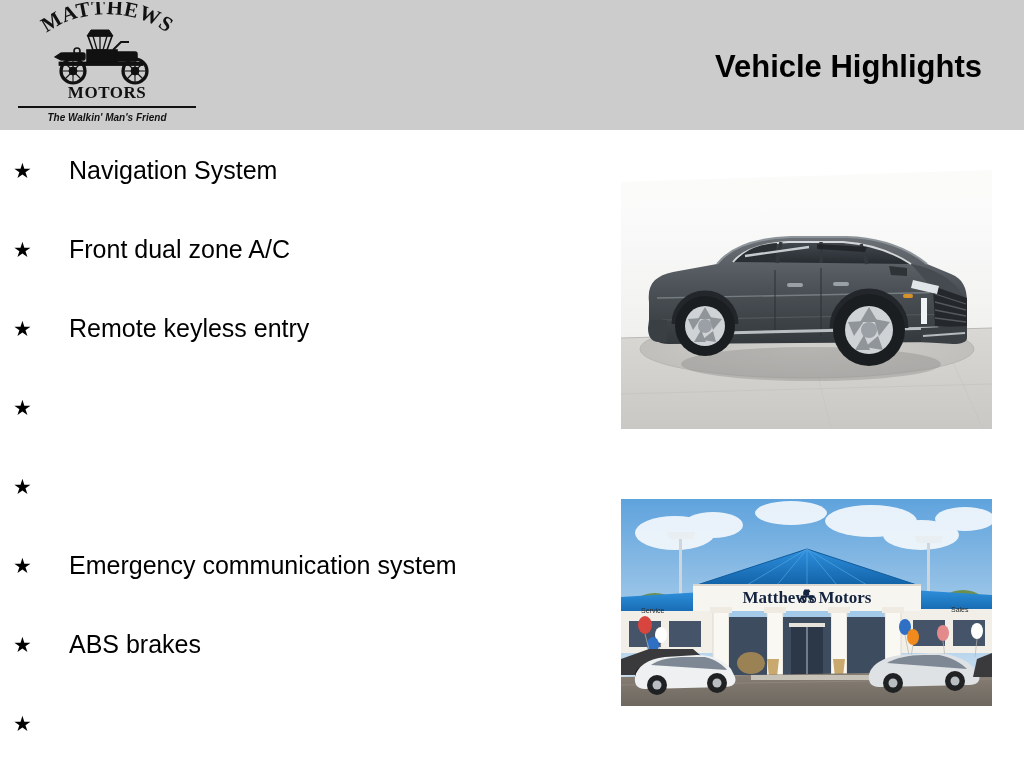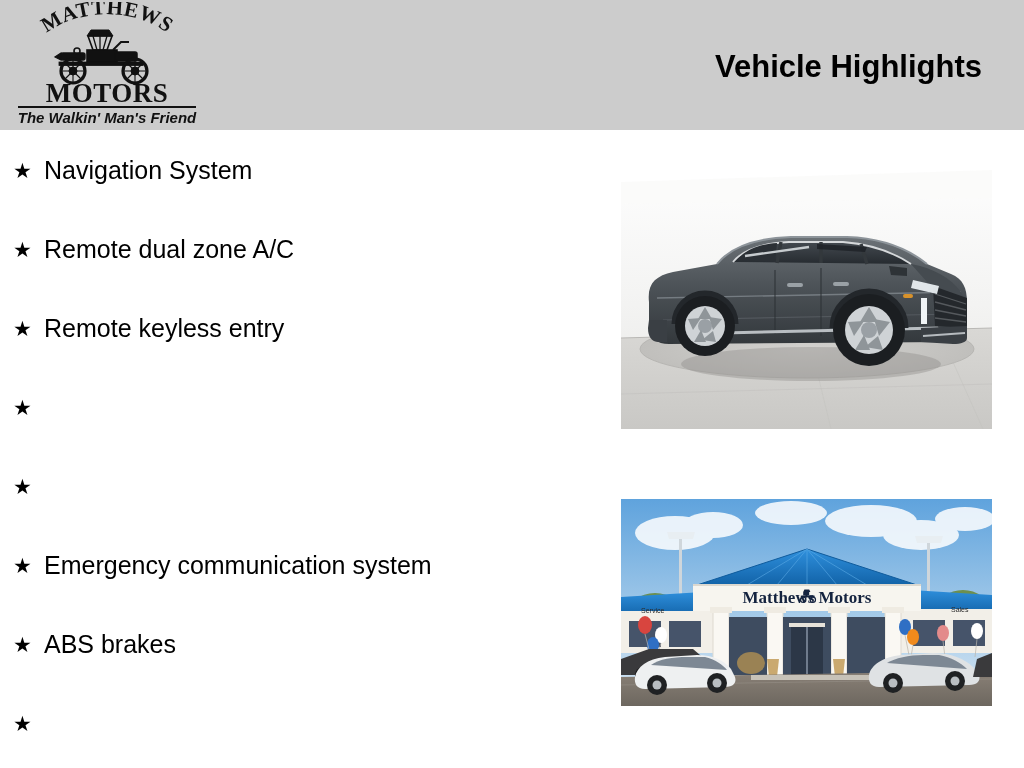--- a/index.html
+++ b/index.html
@@ -57,21 +57,21 @@
     height: 60px;
   }
   .logo-motors {
     position: absolute;
     left: 0;
     top: 80px;
     width: 186px;
     text-align: center;
     font-family: "Liberation Serif", serif;
     font-weight: 700;
-    font-size: 27px;
+    font-size: 17px;
     line-height: 22px;
     font-variant: small-caps;
     letter-spacing: 0.5px;
     color: #111111;
   }
   .logo-rule {
     position: absolute;
     left: 4px;
     top: 104px;
     width: 178px;
@@ -80,21 +80,21 @@
   }
   .logo-tagline {
     position: absolute;
     left: 0;
     top: 107px;
     width: 186px;
     text-align: center;
     font-family: "Liberation Sans", sans-serif;
     font-style: italic;
     font-weight: 700;
-    font-size: 15px;
+    font-size: 10px;
     line-height: 18px;
     color: #111111;
     white-space: nowrap;
   }
 
   
   .slide-title {
     position: absolute;
     right: 42px;
     top: 48px;
@@ -142,20 +142,21 @@
     font-size: 21px;
     line-height: 21px;
     color: #000000;
   }
   .feature-text {
     font-family: "Liberation Sans", sans-serif;
     font-size: 25px;
     line-height: 30px;
     color: #000000;
     white-space: nowrap;
+    margin-left: 25px;
   }
 
   
   .photo {
     position: absolute;
     overflow: hidden;
     background: #ffffff;
   }
   .photo-vehicle {
     left: 621px;
@@ -229,21 +230,21 @@
 
 <div class="content">
 
   <ul class="feature-list">
     <li class="feature-item">
       <span class="bullet-star">★</span>
       <span class="feature-text">Navigation System</span>
     </li>
     <li class="feature-item">
       <span class="bullet-star">★</span>
-      <span class="feature-text">Remote dual zone A/C</span>
+      <span class="feature-text">Front dual zone A/C</span>
     </li>
     <li class="feature-item">
       <span class="bullet-star">★</span>
       <span class="feature-text">Remote keyless entry</span>
     </li>
     <li class="feature-item">
       <span class="bullet-star">★</span>
     </li>
     <li class="feature-item">
       <span class="bullet-star">★</span>

